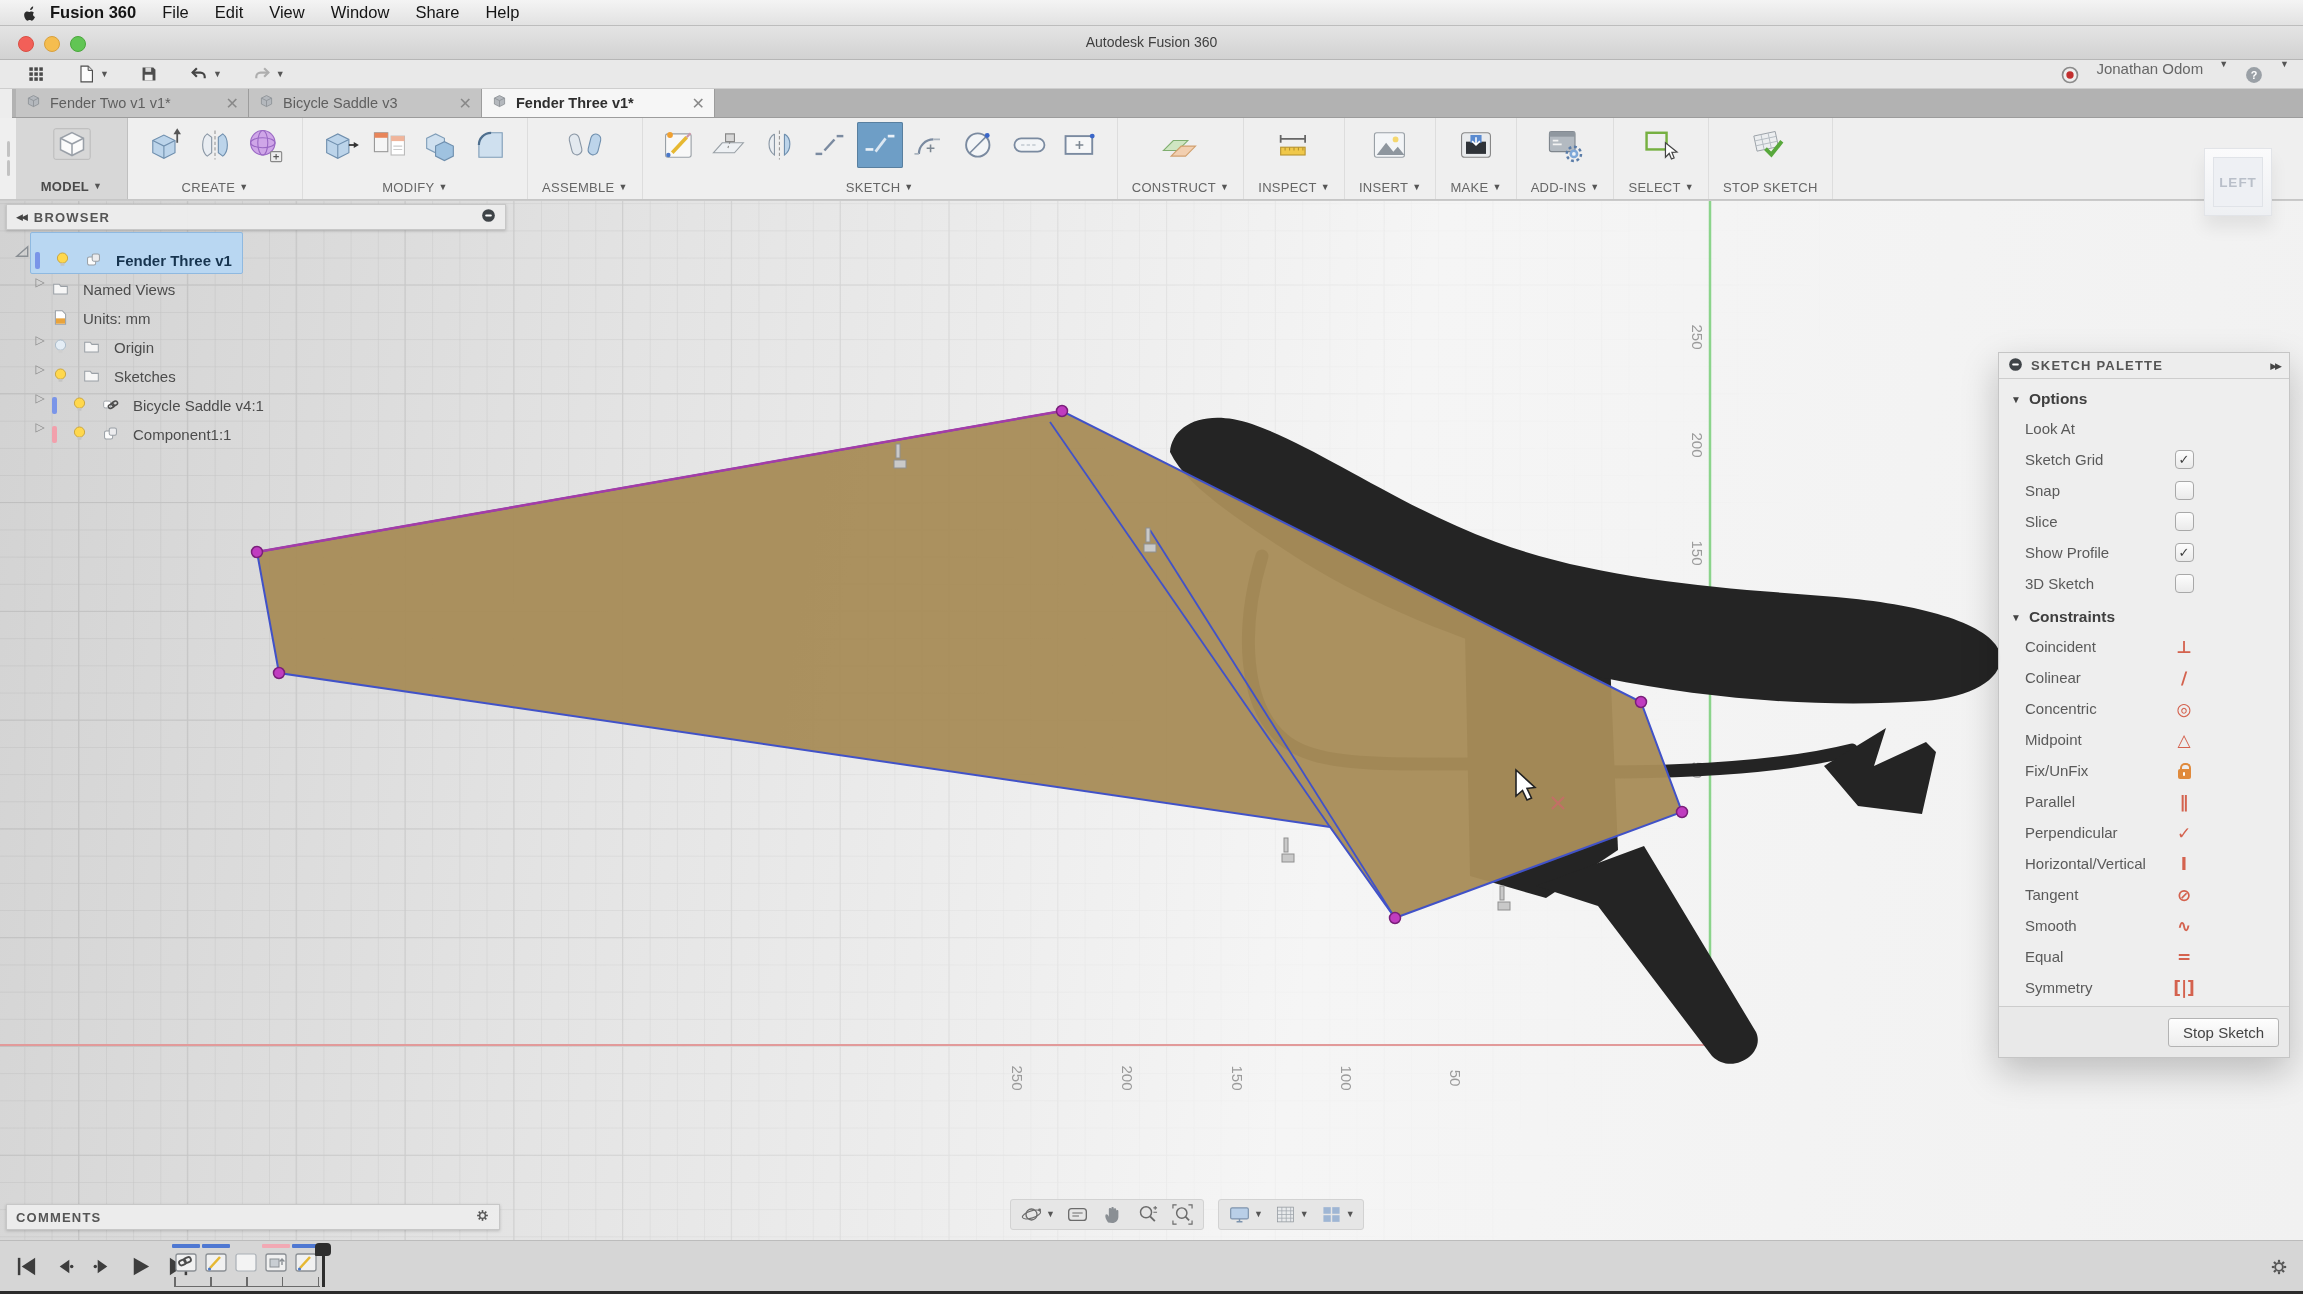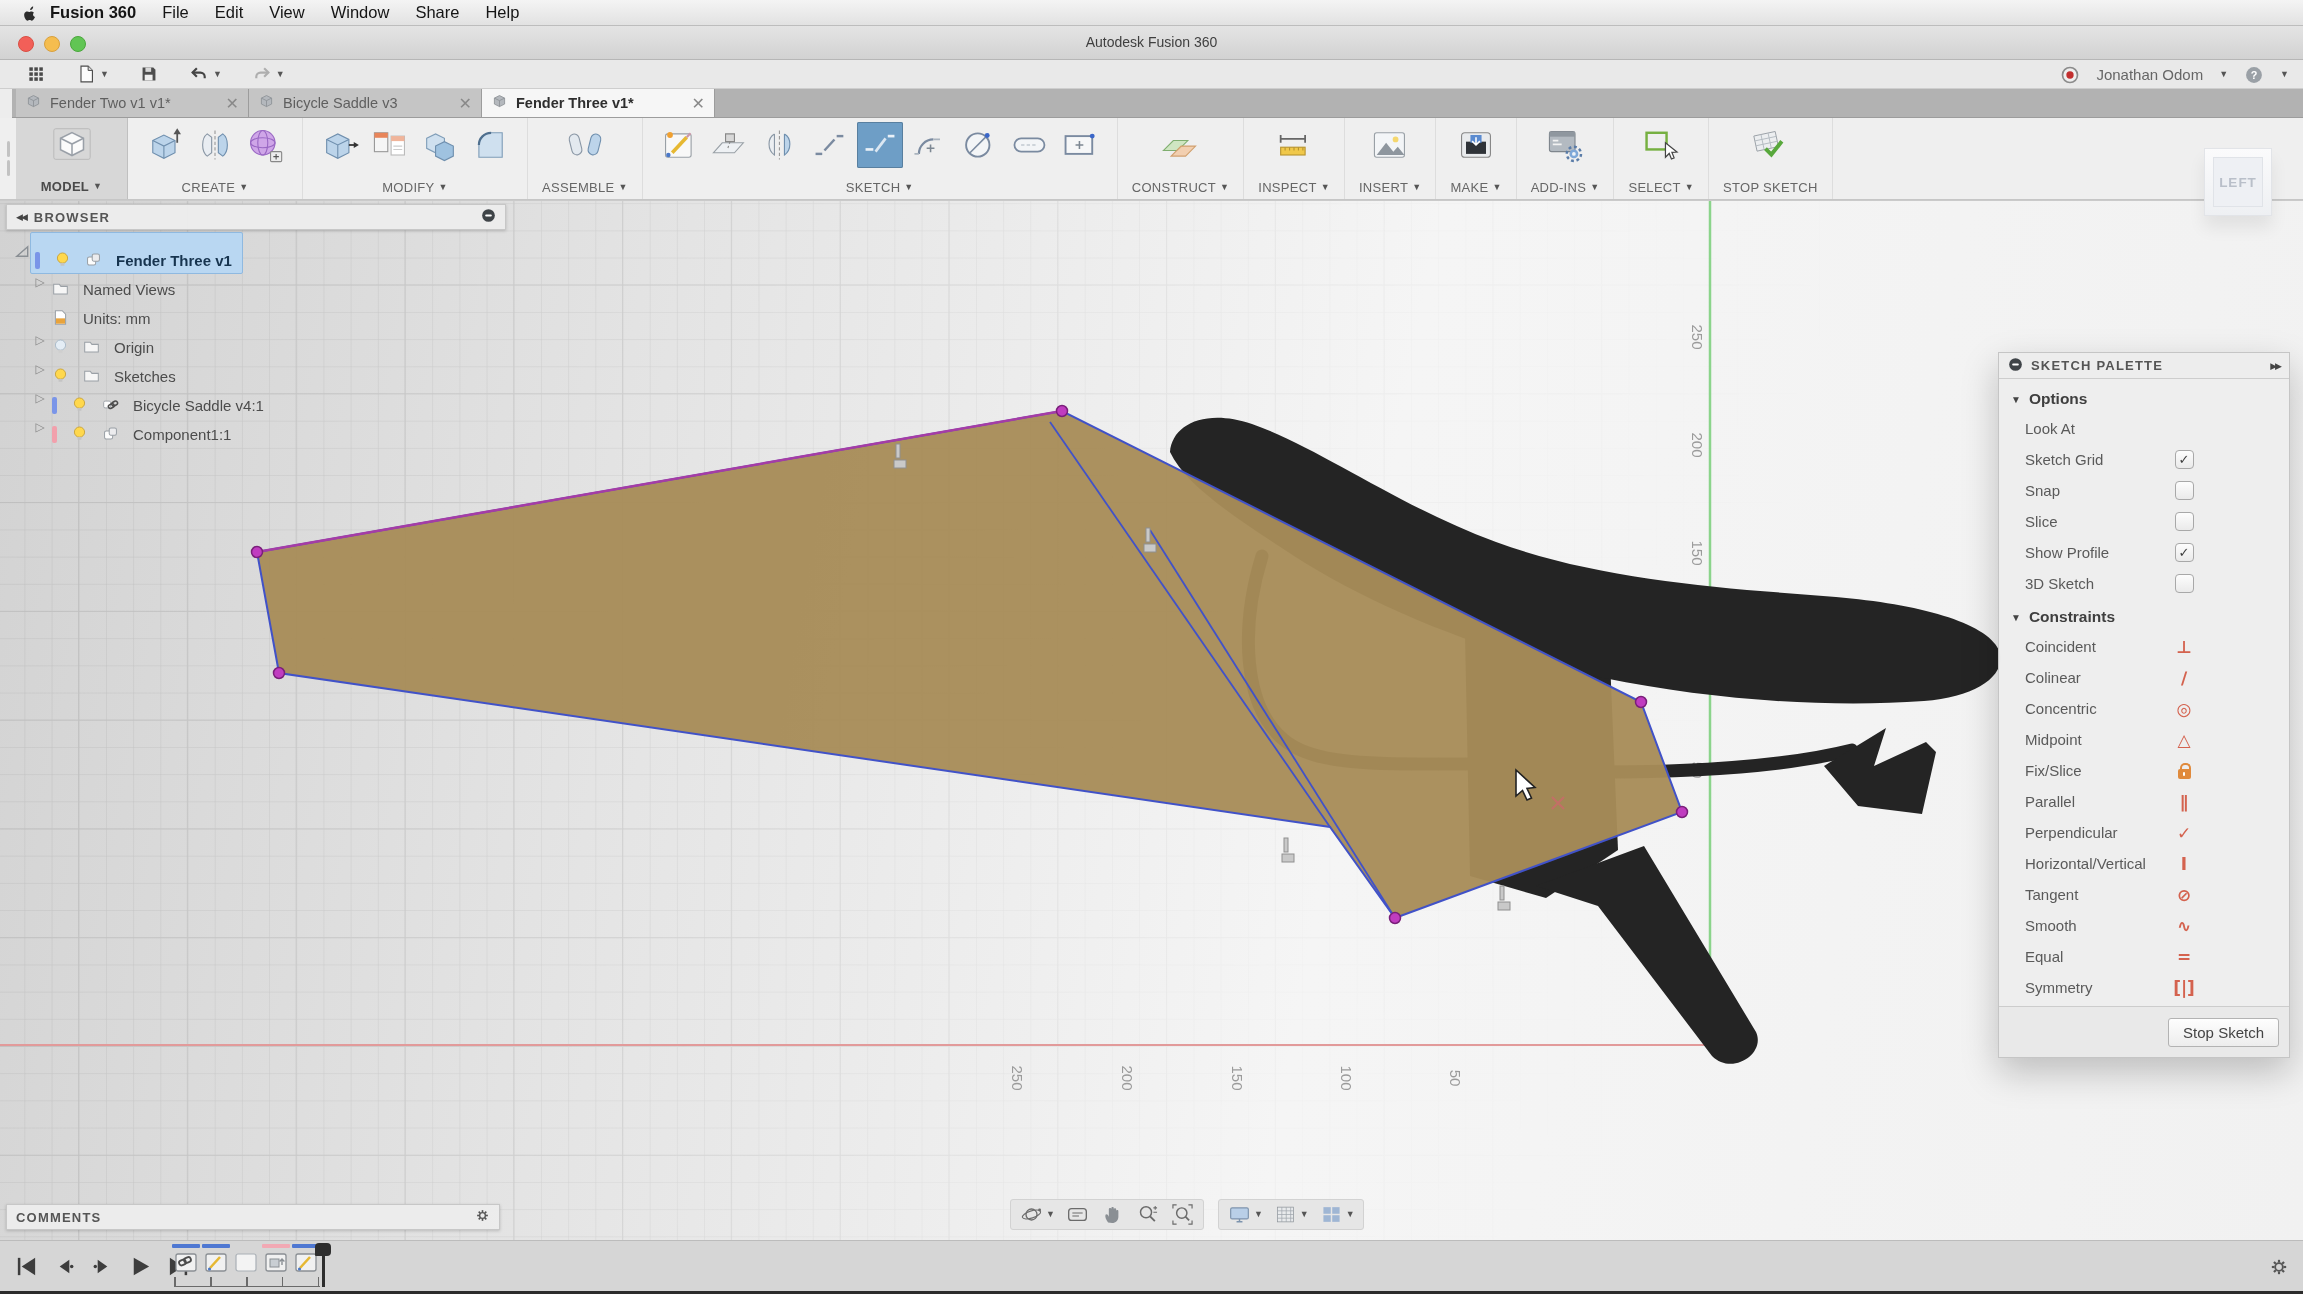--- a/index.html
+++ b/index.html
@@ -25,21 +25,21 @@
   .light.r{background:#f25f58;border:1px solid #d94f43;}
   .light.y{background:#f5bd4f;border:1px solid #d8a03e;}
   .light.g{background:#61c554;border:1px solid #4aa73c;}
 
   
   #apptoolbar{left:0;top:60px;width:100%;height:29px;background:#e9e9e9;border-bottom:1px solid #cecece;
               display:flex;align-items:center;padding-left:26px;gap:30px;box-sizing:border-box;}
   .tbtn{display:flex;align-items:center;gap:4px;}
   .tbtn svg{width:20px;height:20px;display:block;}
   .caret{font-size:9px;color:#555;line-height:1;}
-  #toolbar-right{position:absolute;right:14px;top:60px;height:29px;display:flex;align-items:center;gap:16px;}
+  #toolbar-right{position:absolute;right:14px;top:60px;height:29px;display:flex;gap:16px;}
   #toolbar-right .uname{font-size:15px;color:#666;}
   #toolbar-right svg{width:20px;height:20px;display:block;}
 
   
   #tabsrow{left:12px;top:89px;width:100%;height:29px;background:#b2b2b2;border-bottom:1px solid #9c9c9c;
            display:flex;box-sizing:border-box;padding-left:4px;}
   .tab{width:233px;display:flex;align-items:center;gap:8px;padding:0 9px;background:#c5c5c5;
        border-right:1px solid #9c9c9c;font-size:14.5px;color:#5f5f5f;box-sizing:border-box;}
   .tab.active{background:#f6f6f6;color:#2e2e2e;font-weight:bold;}
   .tab svg{width:17px;height:17px;flex:none;}
@@ -814,21 +814,21 @@
             <span class="cglyph">◎</span>
           </span>
         </div>
         <div class="p-row">
           <span>Midpoint</span>
           <span class="p-ctl">
             <span class="cglyph">△</span>
           </span>
         </div>
         <div class="p-row">
-          <span>Fix/Slice</span>
+          <span>Fix/UnFix</span>
           <span class="p-ctl">
             <span class="lock"></span>
           </span>
         </div>
         <div class="p-row">
           <span>Parallel</span>
           <span class="p-ctl">
             <span class="cglyph">∥</span>
           </span>
         </div>

